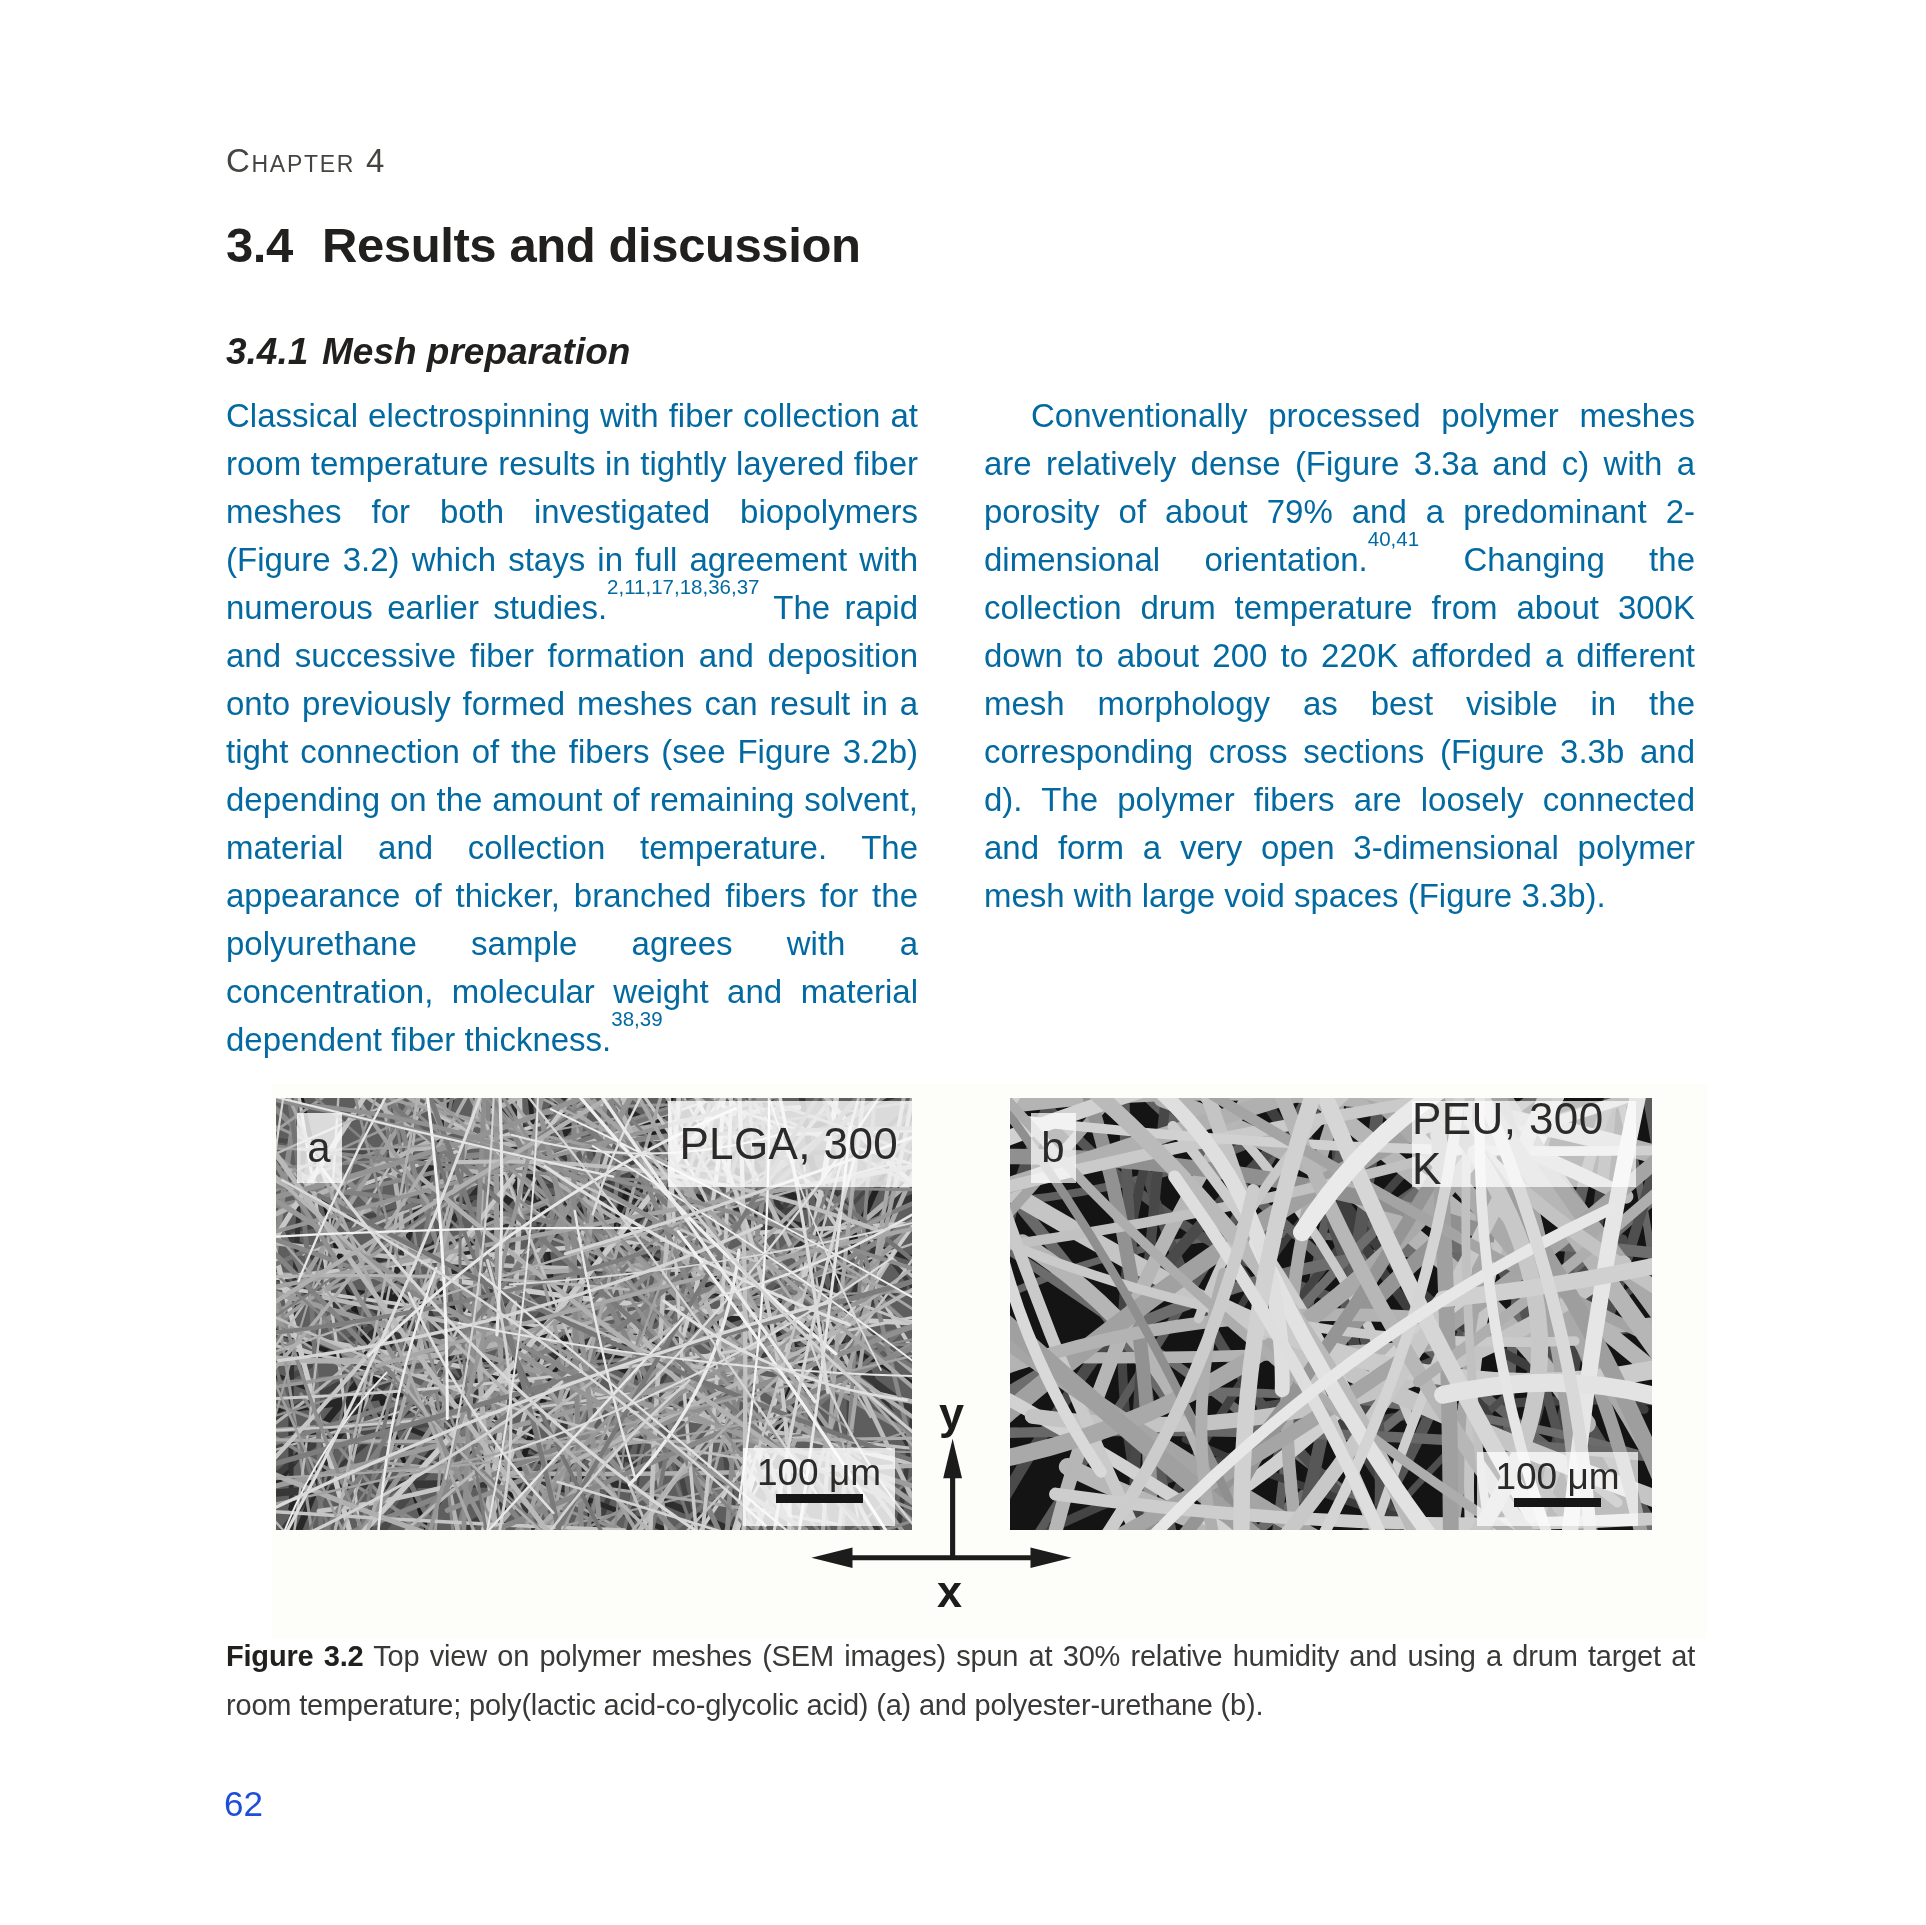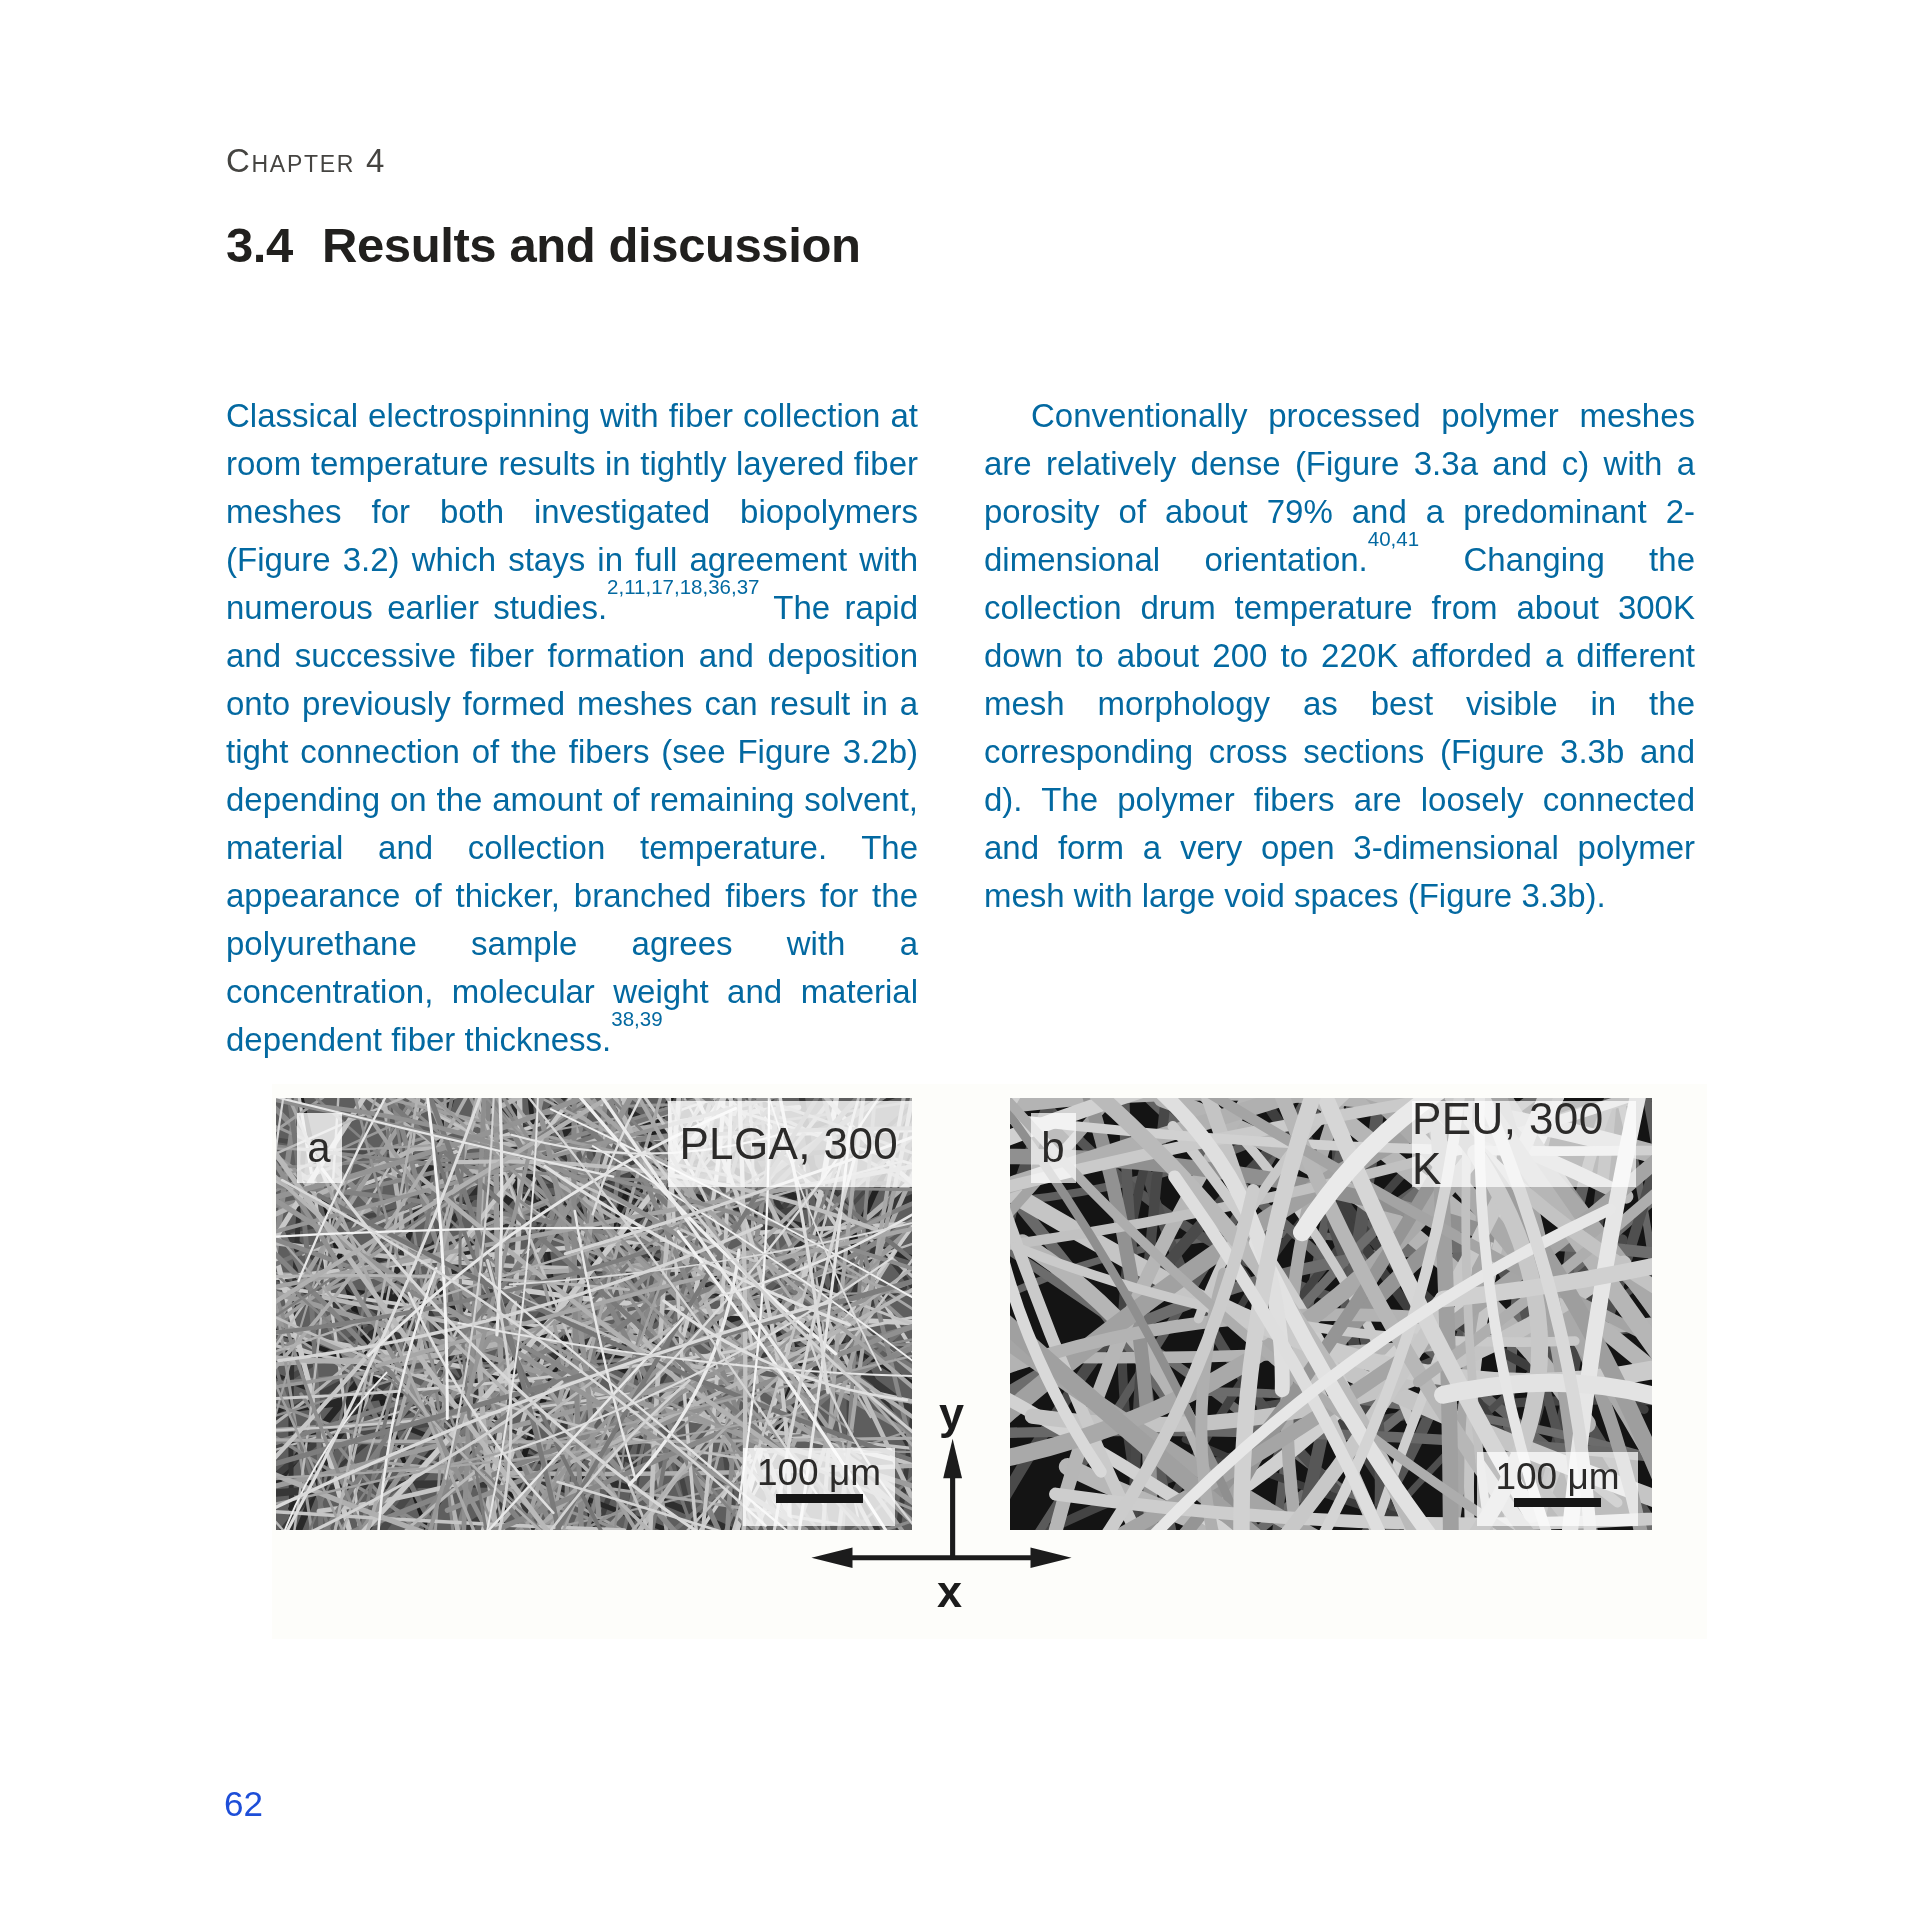--- a/index.html
+++ b/index.html
@@ -59,20 +59,23 @@
 <body>
 
 <div class="page">
 
   <div class="running-header">Chapter 4</div>
 
   <div class="h1">
     <span class="num">3.4</span><span>Results and discussion</span>
   </div>
 
+  <div class="h2">
+    <span class="num">3.4.1</span><span>Mesh preparation</span>
+  </div>
 
   <div class="bodycol" id="col-left"><span>Classical electrospinning with fiber collection at room temperature results in tightly layered fiber meshes for both investigated biopolymers (Figure 3.2) which stays in full agreement with numerous earlier studies.</span><sup>2,11,17,18,36,37</sup><span> The rapid and successive fiber formation and deposition onto previously formed meshes can result in a tight connection of the fibers (see Figure 3.2b) depending on the amount of remaining solvent, material and collection temperature. The appearance of thicker, branched fibers for the polyurethane sample agrees with a concentration, molecular weight and material dependent fiber thickness.</span><sup>38,39</sup></div>
 
   <div class="bodycol" id="col-right"><span>Conventionally processed polymer meshes are relatively dense (Figure 3.3a and c) with a porosity of about 79% and a predominant 2-dimensional orientation.</span><sup>40,41</sup><span> Changing the collection drum temperature from about 300K down to about 200 to 220K afforded a different mesh morphology as best visible in the corresponding cross sections (Figure 3.3b and d). The polymer fibers are loosely connected and form a very open 3-dimensional polymer mesh with large void spaces (Figure 3.3b).</span></div>
 
   <div class="fig-bg"></div>
 
   <div class="sem" id="sem-a">
     <svg id="fibers-a" width="636" height="432" viewBox="0 0 743 505">
         <path d="M-384 249 Q9 323 409 300" stroke="rgb(33,33,33)" stroke-width="6.5" stroke-linecap="round" fill="none"></path>
@@ -585,17 +588,22 @@
       <line x1="183" y1="92" x2="183" y2="197" stroke="#1c1c1c" stroke-width="6"></line>
       <polygon points="172,104 183,58 194,104" fill="#1c1c1c"></polygon>
       <line x1="44" y1="197" x2="296" y2="197" stroke="#1c1c1c" stroke-width="6"></line>
       <polygon points="66,185 18,197 66,209" fill="#1c1c1c"></polygon>
       <polygon points="274,185 322,197 274,209" fill="#1c1c1c"></polygon>
     </svg>
     <div class="axis-label" id="axis-y-label">y</div>
     <div class="axis-label" id="axis-x-label">x</div>
   </div>
 
+  <div class="caption">
+    <span class="cap-label">Figure 3.2</span>
+    <span> </span>
+    <span>Top view on polymer meshes (SEM images) spun at 30% relative humidity and using a drum target at room temperature; poly(lactic acid-co-glycolic acid) (a) and polyester-urethane (b).</span>
+  </div>
 
   <div class="pageno">62</div>
 
 </div>
 
 
 </body></html>

